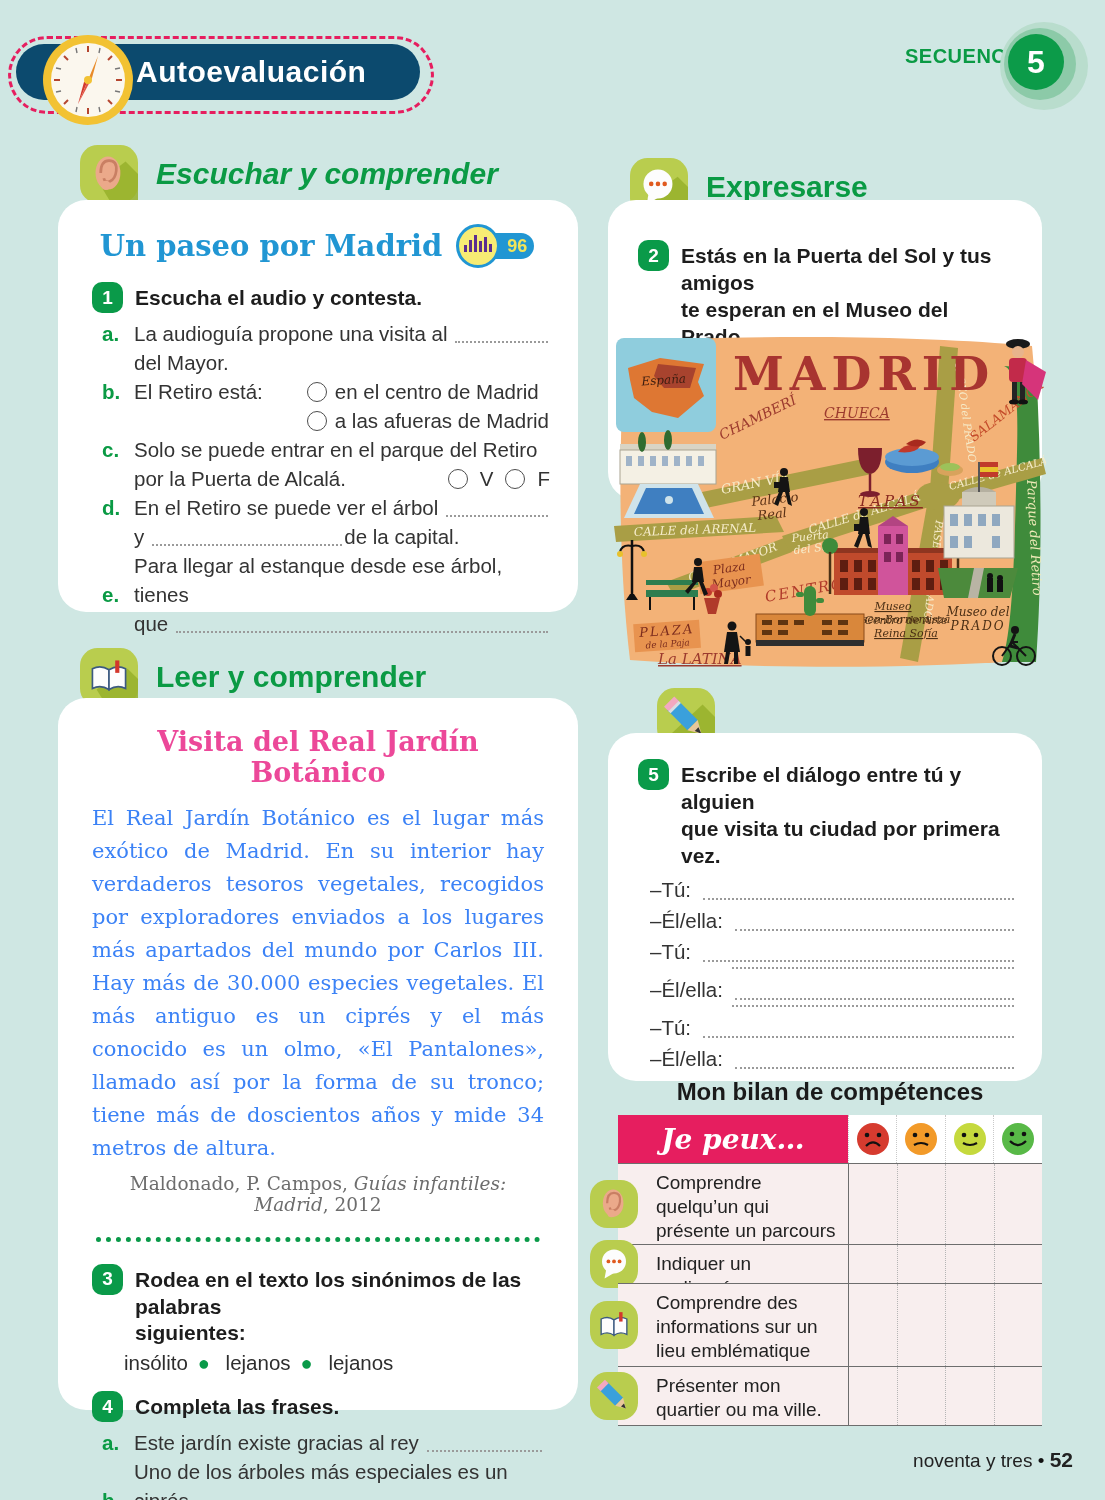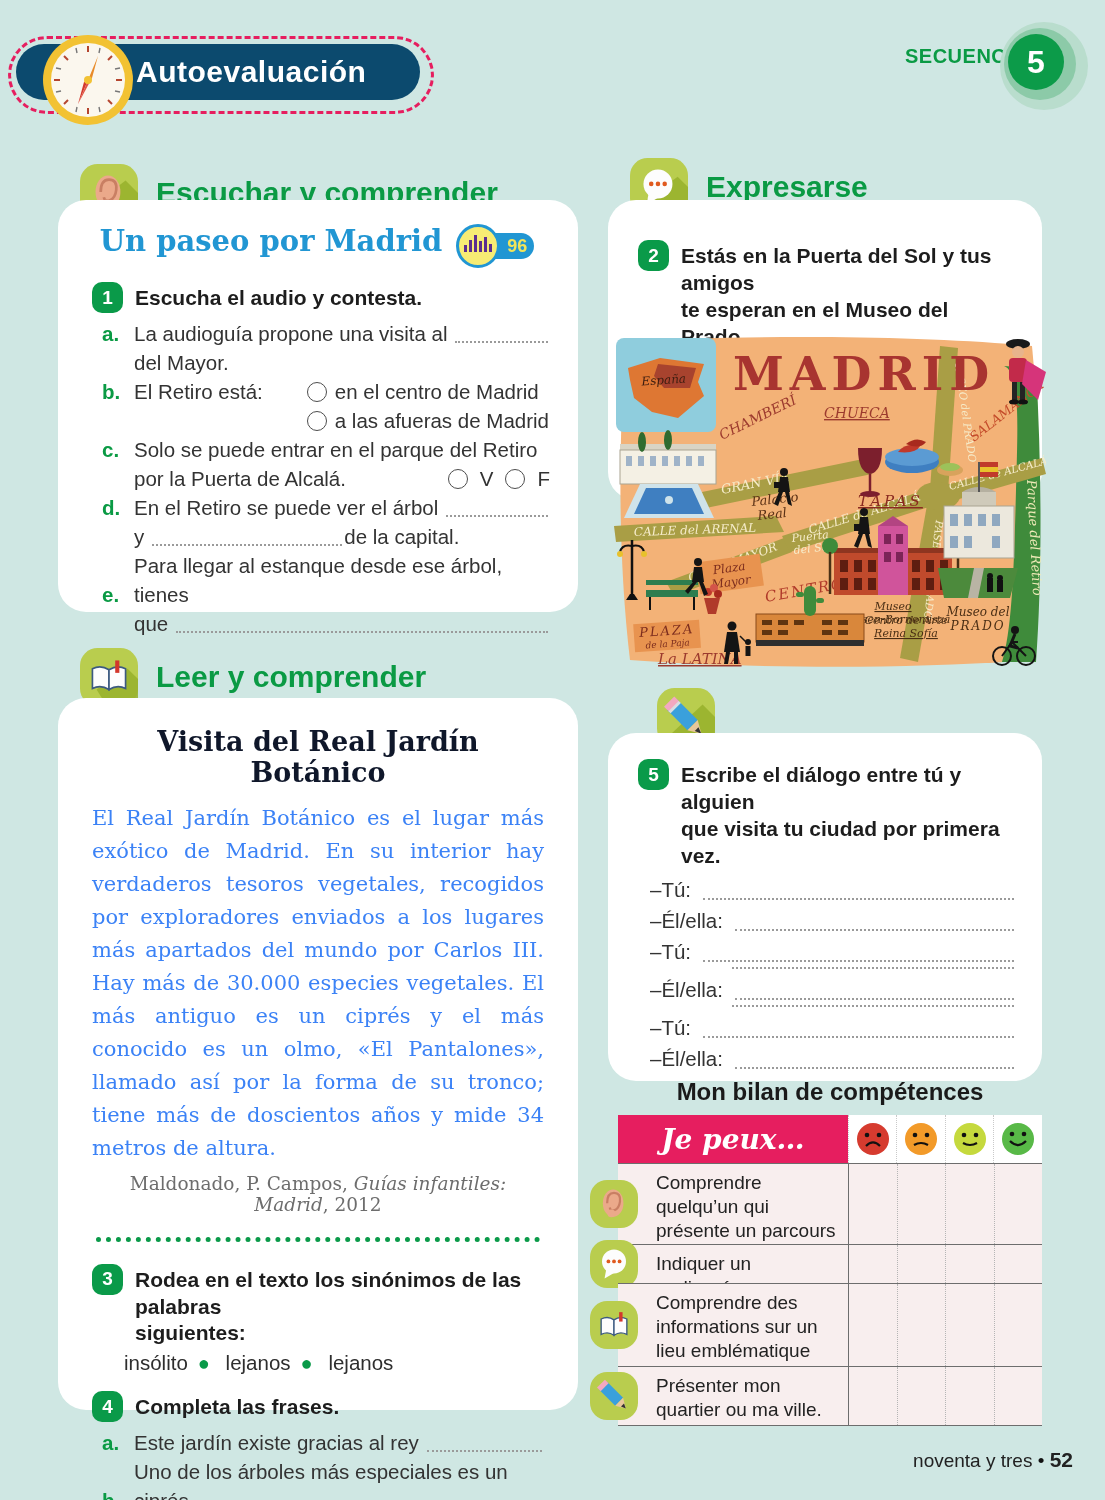--- a/index.html
+++ b/index.html
@@ -39,21 +39,21 @@
   .lbl{width:32px;flex:none;color:#0a9a44;font-weight:bold;}
   .ind{width:32px;flex:none;}
   .dots{flex:1;border-bottom:2.5px dotted #9a9a9a;margin:0 2px 5px 8px;min-width:36px;}
   .dots.fix{flex:none;}
   .radio{width:18px;height:18px;border:1.7px solid #4d4d4d;border-radius:50%;
     display:inline-block;flex:none;margin:0 8px 4px 0;background:#fff;}
   .optcol{margin-left:44px;}
   .vf{display:flex;align-items:flex-end;gap:4px;margin-left:auto;}
 
   
-  .read-title{font-family:"DejaVu Serif",serif;font-weight:bold;font-size:27px;color:#0f172a;text-align:center;}
+  .read-title{font-family:"DejaVu Serif",serif;font-weight:bold;font-size:27px;color:#ec4899;text-align:center;}
   .read-body{font-family:"DejaVu Serif",serif;font-size:21px;line-height:1.57;text-align:justify;color:#3b82f6;margin-top:14px;}
   .attr{font-family:"DejaVu Serif",serif;font-size:18.5px;color:#6d6d6d;text-align:center;margin-top:8px;}
   .divider{border-bottom:5px dotted #0a9a49;margin:22px 4px;}
   .wordline{font-size:20.5px;margin:4px 0 0 32px;}
   .gbullet{color:#0a9a49;font-size:20px;margin:0 10px;}
 
   
   .dlg .row{line-height:31px;font-size:20.5px;}
   .dlg .dlbl{flex:none;padding-right:4px;}
   .dlg .cont{width:74px;flex:none;}
@@ -111,33 +111,33 @@
   <polygon points="48,48 58,24 52,46" fill="#e88b2a"></polygon>
   <polygon points="48,48 38,72 44,50" fill="#d3372c"></polygon>
   <polygon points="48,48 52,46 38,72" fill="#e05545"></polygon>
   <circle cx="48" cy="48" r="4" fill="#f2c233"></circle>
 </svg>
 <span class="seq-label">SECUENCIA</span>
 <div class="seq-c1"></div>
 <div class="seq-c2"></div>
 <div class="seq-c3">5</div>
 
-<div class="sec-head" style="left:80px;top:164px;">
+<div class="sec-head" style="left:80px;top:145px;font-style:italic;">
   <svg class="icon-sq" viewBox="0 0 56 56">
     <rect width="56" height="56" rx="17" fill="#b9cd4e"></rect>
     <polygon points="18,36 44,16 56,28 56,56 30,56" fill="#97b02c" opacity=".85"></polygon>
     <ellipse cx="27" cy="27" rx="12" ry="16" fill="#eba98a"></ellipse>
     <path d="M20,27 q0,-12 8,-12 q8,0 7,10 q-1,8 -6,10 q-5,2 -6,-3" fill="none" stroke="#c97f63" stroke-width="2.6"></path>
     <circle cx="25" cy="39" r="4.5" fill="#eba98a"></circle>
   </svg>
   <span class="sec-title">Escuchar y comprender</span>
 </div>
 
 <div class="card" style="left:58px;top:200px;width:520px;height:412px;">
-  <div style="display:flex;justify-content:center;gap:14px;margin-top:24px;">
+  <div style="display:flex;align-items:center;justify-content:center;gap:14px;margin-top:24px;">
     <span style="font-family:'DejaVu Serif',serif;font-weight:bold;font-size:29px;color:#2196d3;">Un paseo por Madrid</span>
     <span style="position:relative;width:80px;height:44px;display:inline-block;">
       <span style="position:absolute;left:26px;top:9px;width:52px;height:26px;background:#2196d3;border-radius:13px;
                    color:#f2e45a;font-weight:bold;font-size:18px;text-align:right;padding-right:7px;box-sizing:border-box;line-height:26px;">96</span>
       <span style="position:absolute;left:0;top:0;width:44px;height:44px;border-radius:50%;background:#f7ec74;
                    border:3px solid #2196d3;box-sizing:border-box;display:flex;align-items:flex-end;justify-content:center;gap:2px;padding-bottom:13px;">
         <i style="width:3px;height:7px;background:#5b2d8f;"></i>
           <i style="width:3px;height:12px;background:#5b2d8f;"></i>
         <i style="width:3px;height:17px;background:#5b2d8f;"></i>
           <i style="width:3px;height:11px;background:#5b2d8f;"></i>

